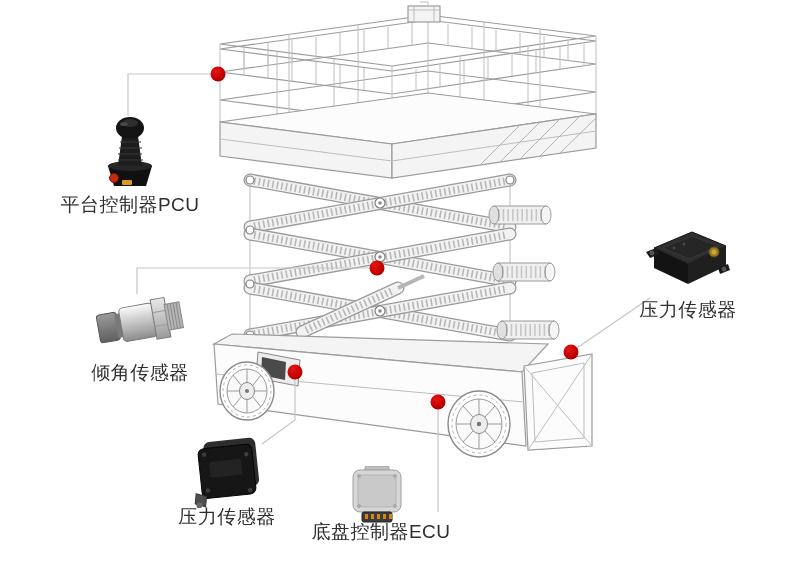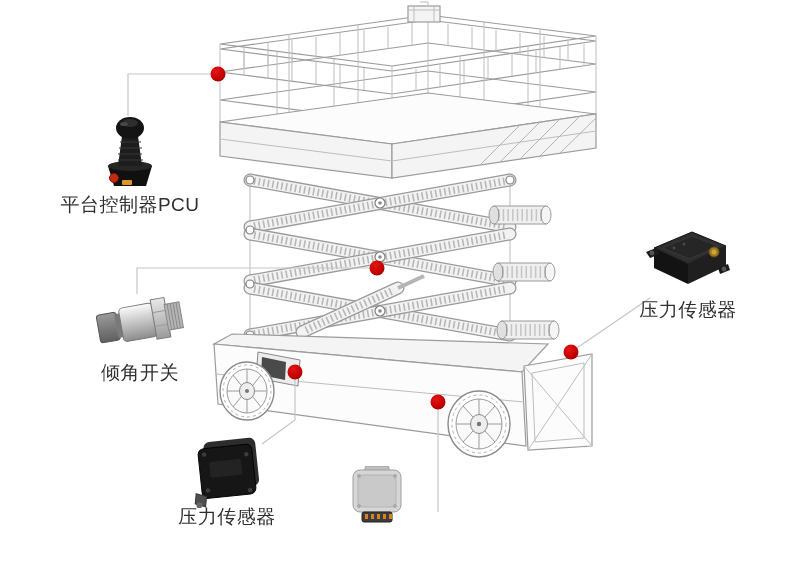--- a/index.html
+++ b/index.html
@@ -250,17 +250,18 @@
     <circle cx="74" cy="30" r="2.5" fill="#c9a83a"></circle>
     <polygon points="6,30 16,26 20,32 10,36" fill="#1b1b1b"></polygon>
       <circle cx="12" cy="31" r="2.4" fill="#555"></circle>
     <polygon points="78,46 88,42 90,48 80,52" fill="#1b1b1b"></polygon>
       <circle cx="84" cy="47" r="2.4" fill="#555"></circle>
     <circle cx="34" cy="26" r="1.5" fill="#4a4a4a"></circle>
       <circle cx="44" cy="22" r="1.5" fill="#4a4a4a"></circle>
   </svg>
 
   <div class="callout-label" style="left:130px;top:192px">平台控制器PCU</div>
-  <div class="callout-label" style="left:140px;top:360px">倾角开关</div>
+  <div class="callout-label" style="left:140px;top:360px">倾角传感器</div>
   <div class="callout-label" style="left:227px;top:504px">压力传感器</div>
+  <div class="callout-label" style="left:381px;top:519px">底盘控制器ECU</div>
   <div class="callout-label" style="left:688px;top:297px">压力传感器</div>
 
 </div>
 
 </body></html>

